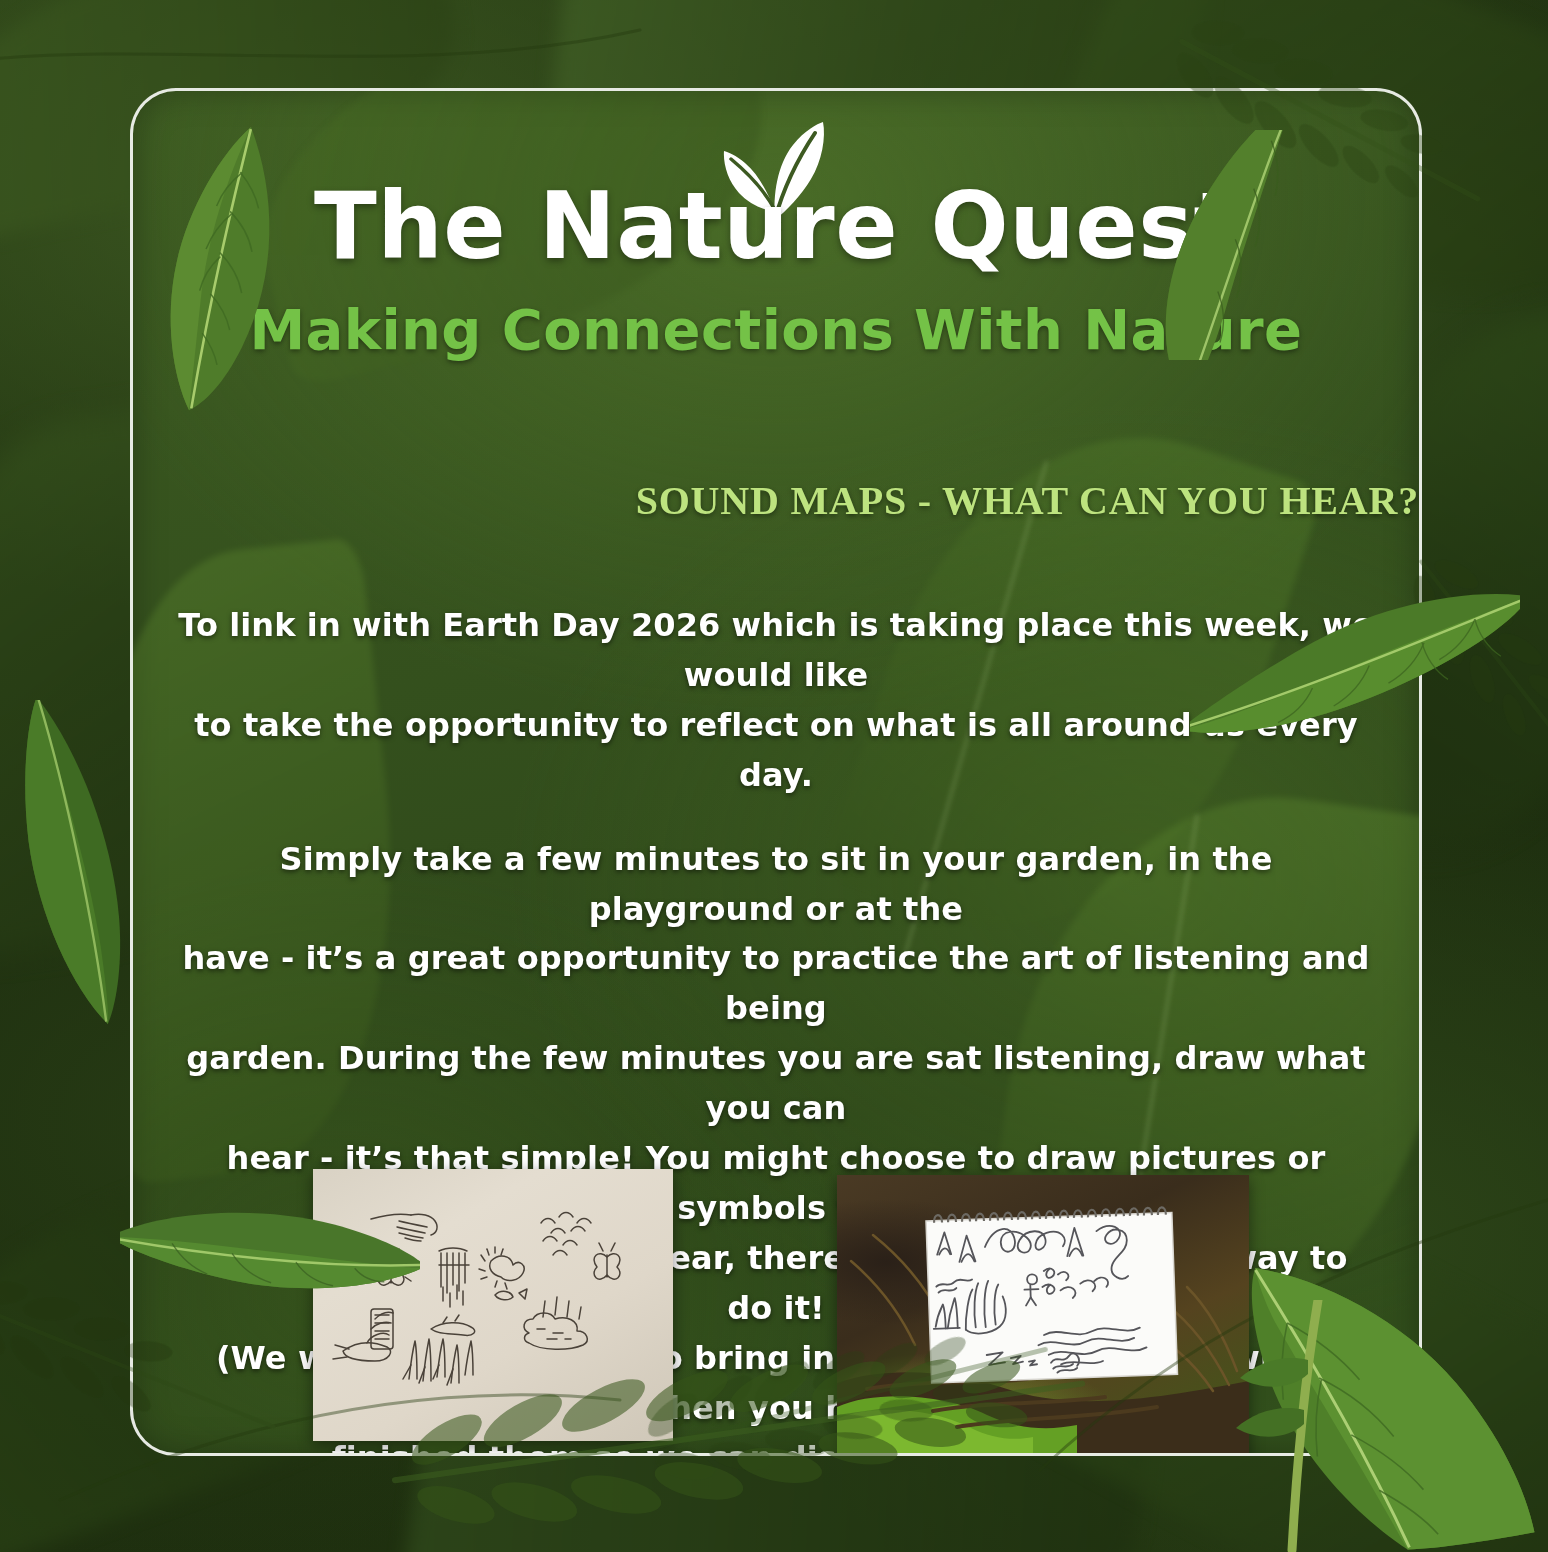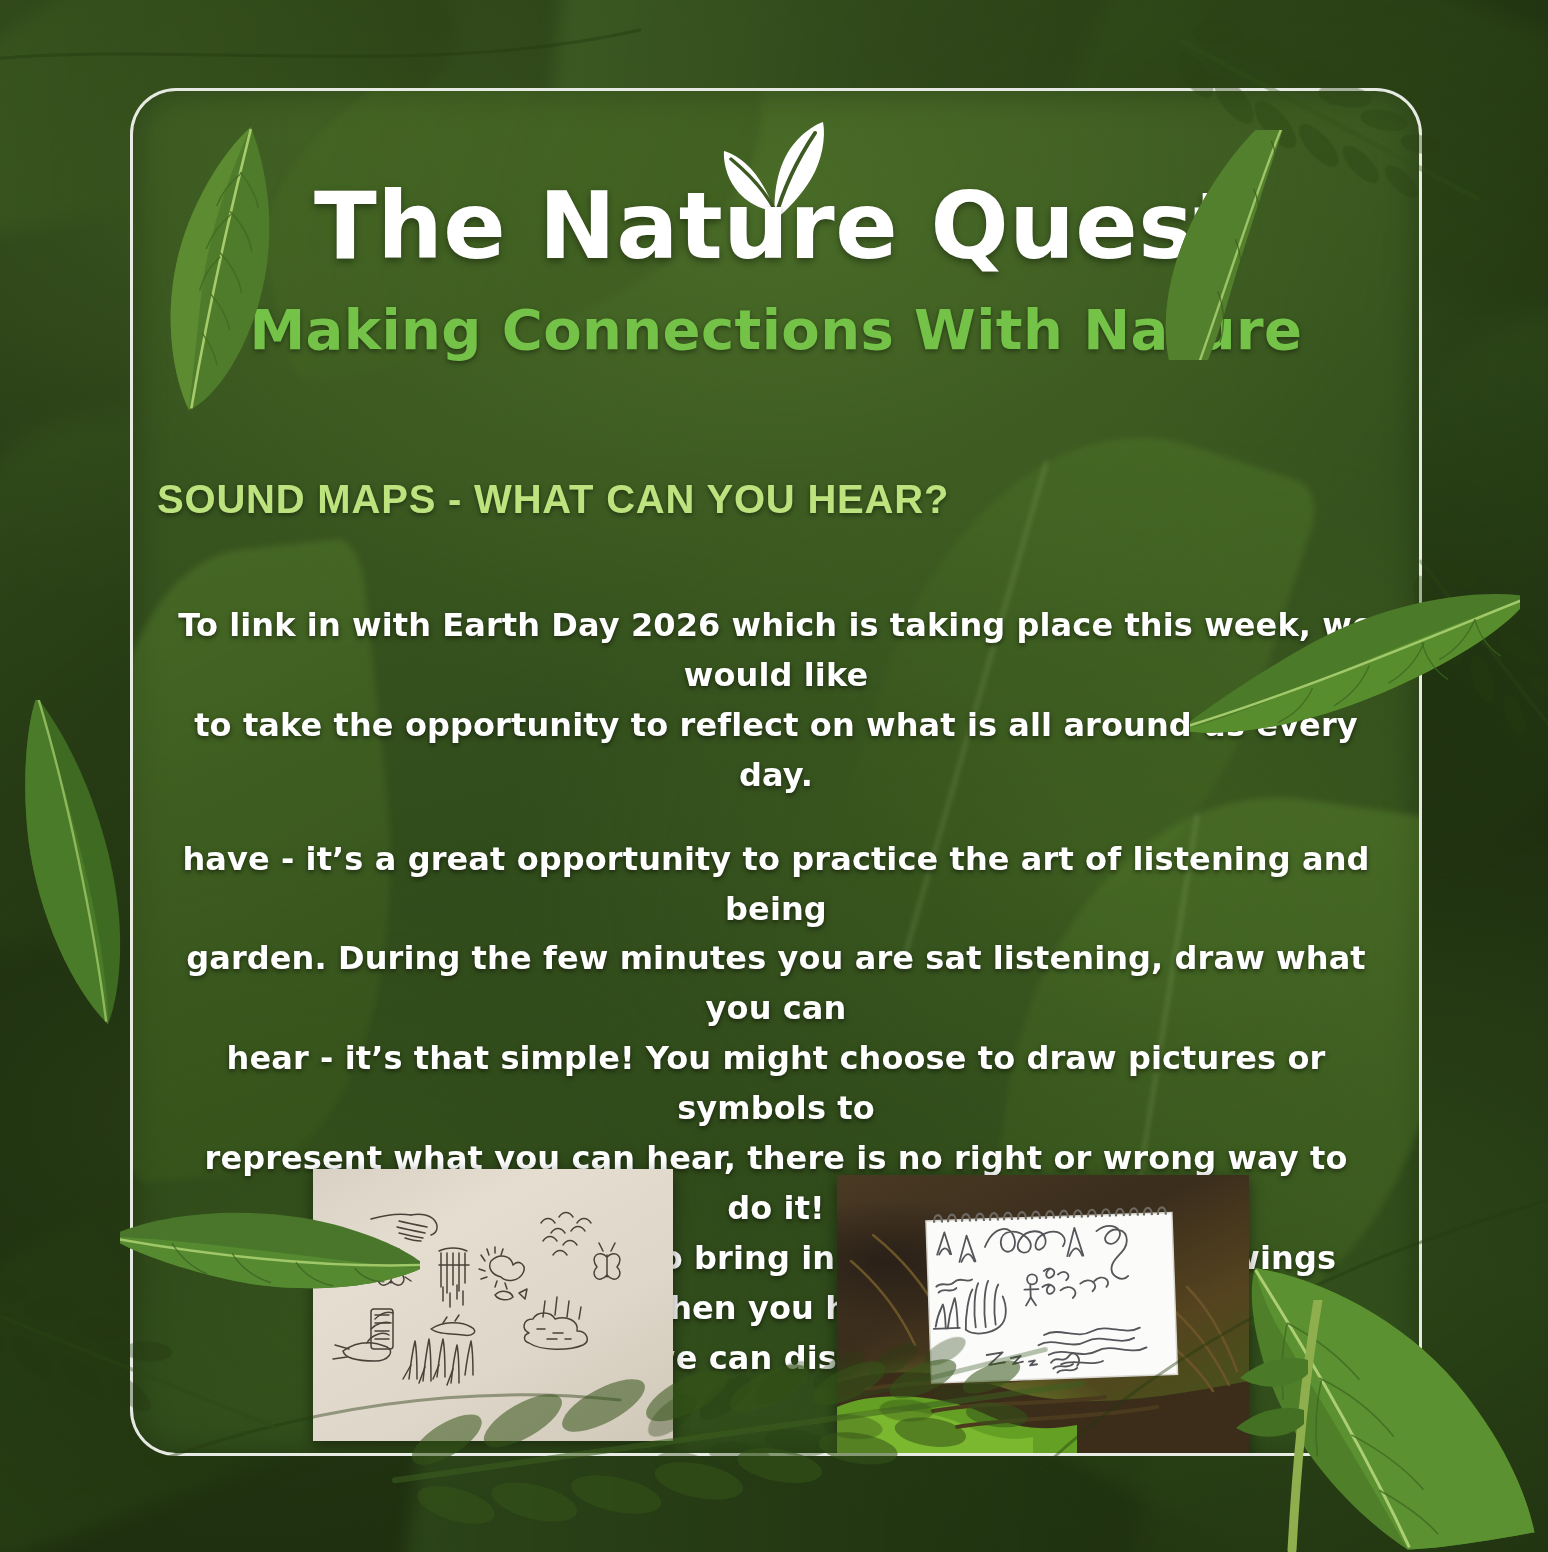--- a/index.html
+++ b/index.html
@@ -95,23 +95,23 @@
     font-family:"DejaVu Sans", sans-serif;
     font-weight:700;
     font-size:56px;
     line-height:1.1;
     color:#74c247;
     letter-spacing:.4px;
     text-shadow:0 2px 5px rgba(0,0,0,.42);
   }
   .section-heading{
     position:absolute; left:0; right:0; top:386px;
-    text-align:left;
+    text-align:right;
     z-index:6;
-    font-family:Liberation Sans, sans-serif;
+    font-family:Liberation Serif, serif;
     font-weight:700;
     font-size:40px;
     color:#bde37f;
     letter-spacing:.8px;
     text-shadow:0 2px 5px rgba(0,0,0,.45);
     margin-left:24px;
   }
 
   
   .body-wrap{
@@ -280,20 +280,21 @@
     <h1 class="title">The Nature Quest</h1>
 
     <h2 class="subtitle">Making Connections With Nature</h2>
 
     <h3 class="section-heading">SOUND MAPS - WHAT CAN YOU HEAR?</h3>
 
     <div class="body-wrap">
       <div class="para">To link in with Earth Day 2026 which is taking place this week, we would like</div>
       <div class="para">to take the opportunity to reflect on what is all around us every day.</div>
       <div class="spacer"></div>
+      <div class="para">Simply take a few minutes to sit in your garden, in the playground or at the</div>
       <div class="para">have - it’s a great opportunity to practice the art of listening and being</div>
       <div class="para">garden. During the few minutes you are sat listening, draw what you can</div>
       <div class="para">hear - it’s that simple! You might choose to draw pictures or symbols to</div>
       <div class="para">represent what you can hear, there is no right or wrong way to do it!</div>
       <div class="para">(We would love for you to bring in your sound maps/drawings when you have</div>
       <div class="para">finished them so we can display them at school.)</div>
     </div>
 
     <div class="photos">
 

